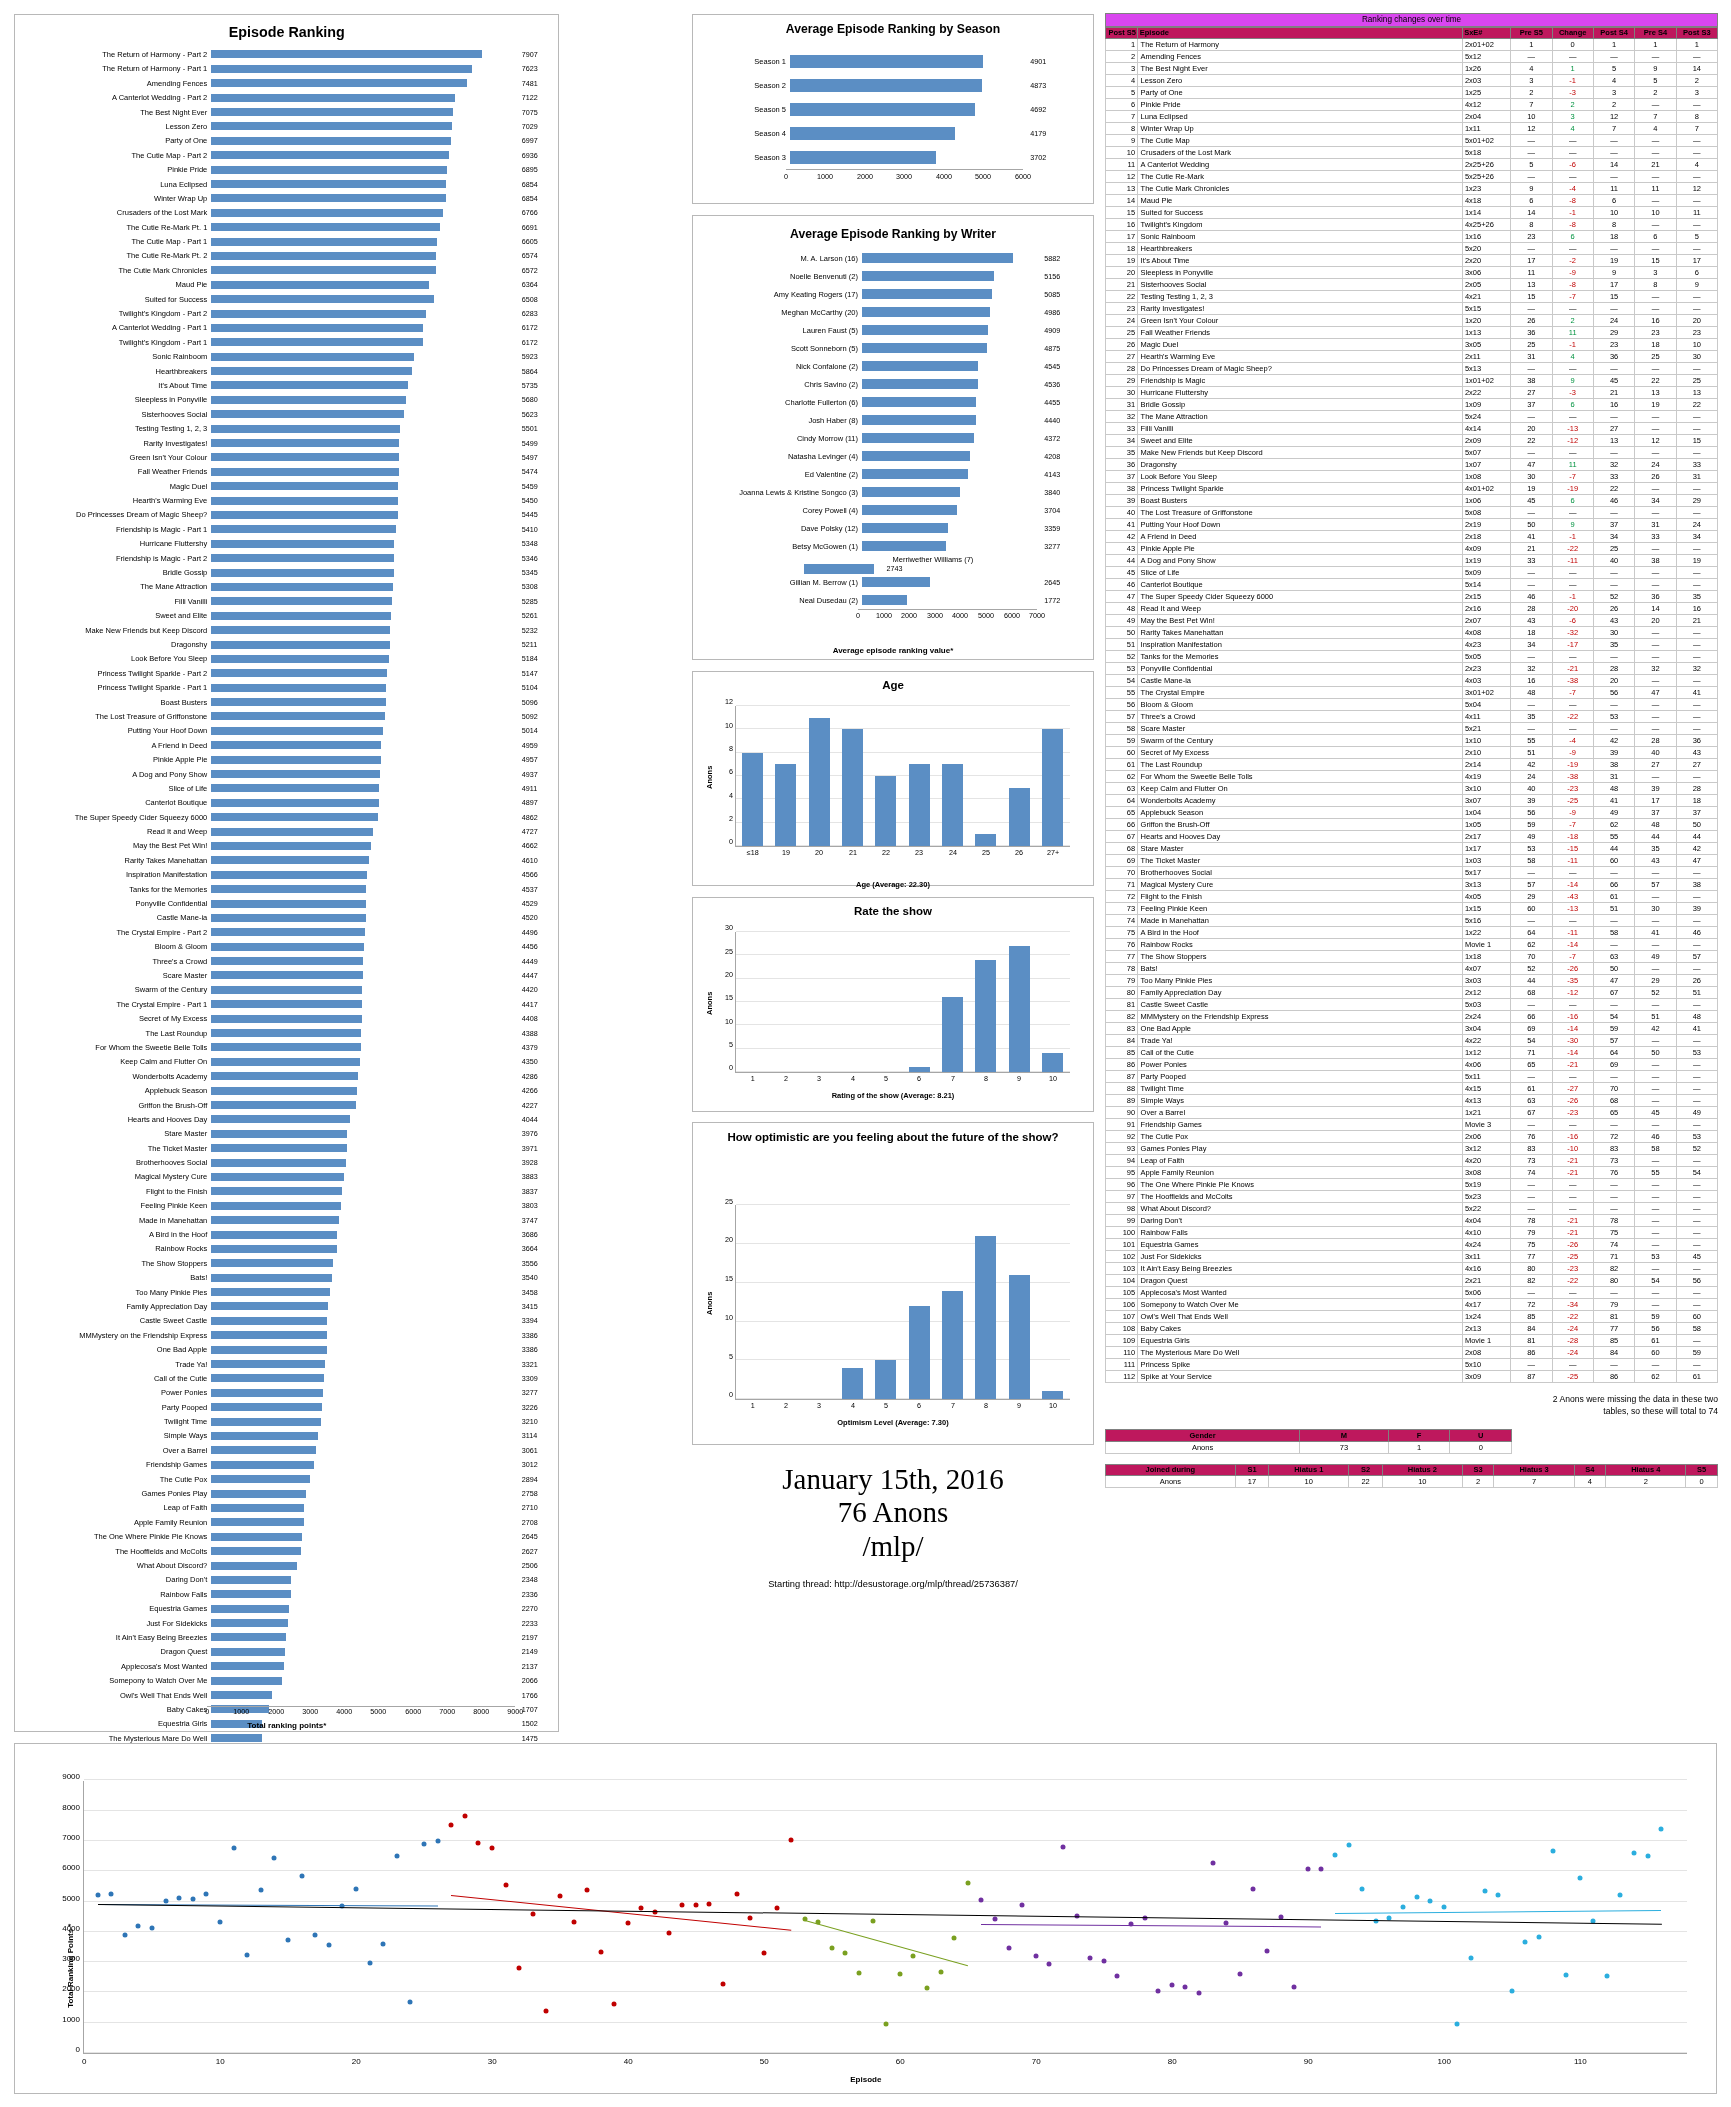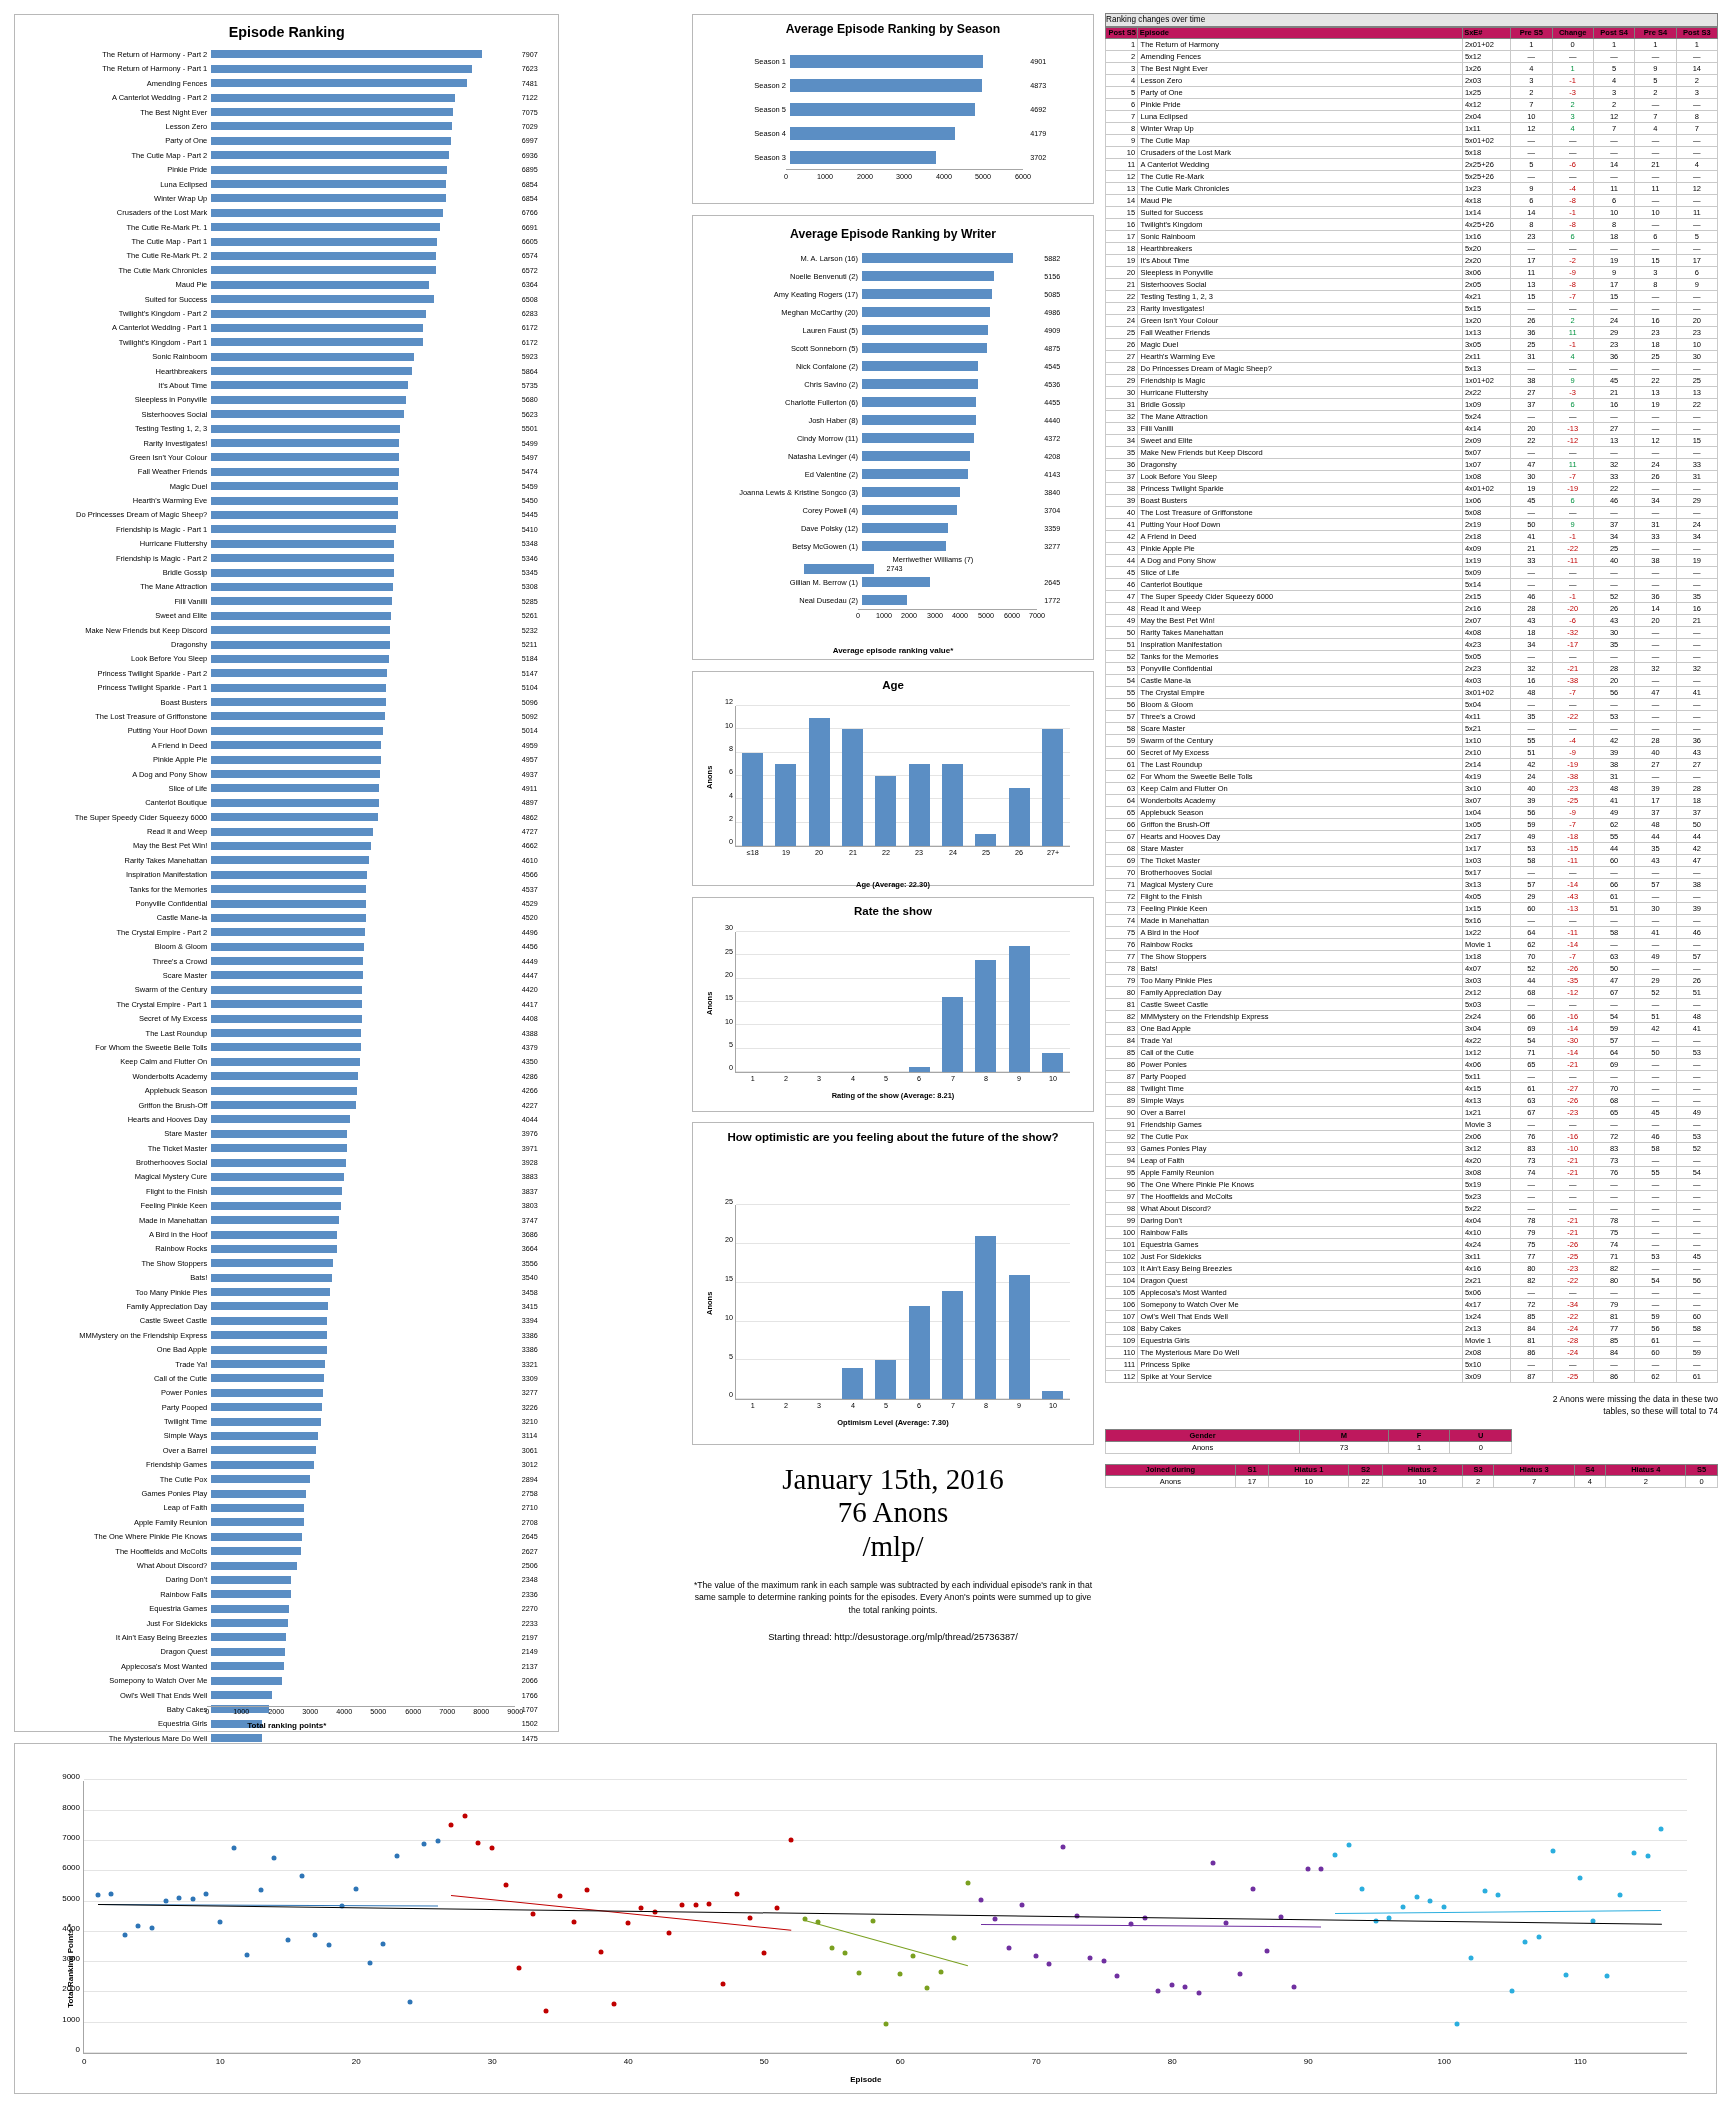--- a/index.html
+++ b/index.html
@@ -41,21 +41,21 @@
   .hist-xtick{position:absolute;top:100%;font-size:7.2px;transform:translateX(-50%);padding-top:2.2px;}
   .hist-xlabel{position:absolute;text-align:center;font-size:7.5px;font-weight:bold;width:100%;}
   .hist-ylabel{position:absolute;font-size:7.5px;font-weight:bold;transform:rotate(-90deg);transform-origin:0 0;}
   
   #center-footer{position:absolute;left:692px;top:1463px;width:402px;}
   #center-footer .big{text-align:center;font-size:29px;line-height:1.15;font-family:"Liberation Serif",serif;}
   #center-footer .note{text-align:center;font-size:8.6px;margin-top:16px;line-height:1.45;}
   #center-footer .thread{text-align:center;font-size:9.3px;margin-top:16px;}
   
   #rank-changes{position:absolute;left:1105px;top:13px;width:613px;}
-  #rank-changes .tbl-title{background:#e5e5e5;border:0.7px solid #808080;text-align:left;font-size:8.2px;font-weight:normal;padding:1.4px 0;}
+  #rank-changes .tbl-title{background:#d946ef;border:0.7px solid #808080;text-align:center;font-size:8.2px;font-weight:normal;padding:1.4px 0;}
   #rank-changes table{width:100%;font-size:7.5px;}
   #rank-changes th{background:#be185d;border:0.7px solid #808080;font-weight:bold;padding:0.7px 1.4px;}
   #rank-changes td{border:0.7px solid #c9c9c9;padding:0 2.2px;height:11px;}
   .c-post5{width:27px;text-align:right;}
   .c-ep{text-align:left;}
   .c-sxe{width:43px;text-align:left;}
   .c-num{width:36px;text-align:center;}
   .pos{color:#00923F;}
   .neg{color:#C00000;}
   
@@ -1266,21 +1266,20 @@
       <div class="hist-xtick" style="left: 317px;">10</div>
     </div>
     <div class="hist-xlabel" style="left: 0px; top: 295px;">Optimism Level (Average: 7.30)</div>
     <div class="hist-ylabel" style="left: 11.5px; top: 192px;">Anons</div>
   </div>
 
 <div id="center-footer">
   <div class="big">January 15th, 2016</div>
   <div class="big">76 Anons</div>
   <div class="big">/mlp/</div>
-  <div class="note">*The value of the maximum rank in each sample was subtracted by each individual episode's rank in that same sample to determine ranking points for the episodes. Every Anon's points were summed up to give the total ranking points.</div>
   <div class="thread">Starting thread: http://desustorage.org/mlp/thread/25736387/</div>
 </div>
 
 <div id="rank-changes">
   <div class="tbl-title">Ranking changes over time</div>
   <table>
     <thead>
         <tr id="rc-head">
           <th class="c-post5">Post S5</th>
           <th class="c-ep">Episode</th>

